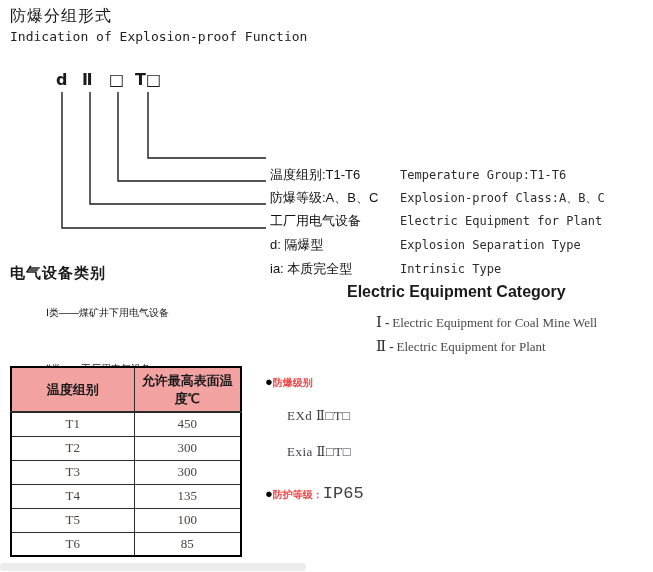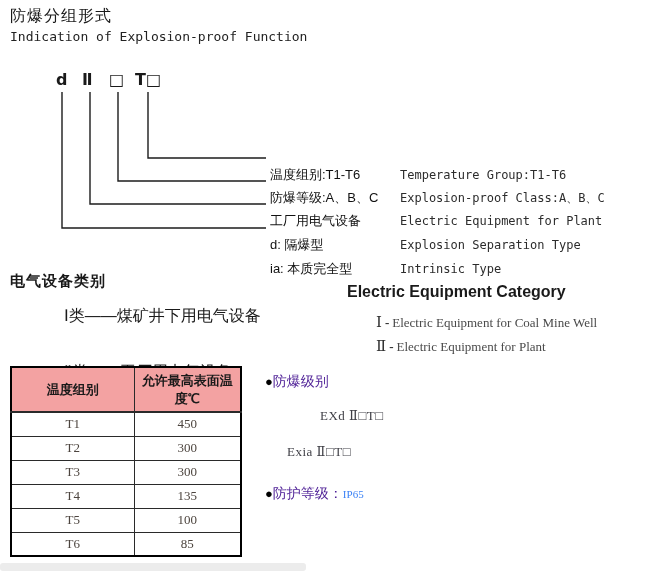--- a/index.html
+++ b/index.html
@@ -28,22 +28,22 @@
   .lines-svg { left: 0; top: 0; width: 653px; height: 572px; pointer-events: none; }
 
   
   .legend-row { height: 18px; line-height: 18px; white-space: nowrap; margin-top: 16px; }
   .legend-cn { left: 270px; font-size: 13px; color: #111; }
   .legend-en { left: 400px; font-size: 12px; font-family: "DejaVu Sans Mono", monospace; color: #2c2c2c; }
   .lr0 { top: 150px; } .lr1 { top: 173px; } .lr2 { top: 196px; }
   .lr3 { top: 220px; } .lr4 { top: 244px; }
 
   
-  .cat-cn-heading { left: 10px; top: 272px; font-size: 15px; font-weight: bold; letter-spacing: 1px; }
-  .cat-cn-item { left: 64px; font-size: 16px; white-space: nowrap; }
+  .cat-cn-heading { left: 10px; top: 264px; font-size: 15px; font-weight: bold; letter-spacing: 1px; }
+  .cat-cn-item { left: 46px; font-size: 10px; white-space: nowrap; }
   .cci0 { top: 306px; } .cci1 { top: 330px; margin-top: 32px; }
 
   
   .cat-en-heading { left: 347px; top: 283px; font-size: 16px; font-weight: bold; }
   .cat-en-item { left: 376px; font-size: 13px; font-family: "Liberation Serif", "DejaVu Serif", serif; color: #4a4a4a; white-space: nowrap; }
   .cei0 { top: 313px; } .cei1 { top: 337px; }
   .cat-en-item .numeral { font-size: 15px; color: #2e2e2e; }
   .cat-en-item .dash { font-weight: bold; color: #2e2e2e; padding: 0 3px; }
 
   
@@ -61,27 +61,27 @@
   td {
     height: 24px; font-size: 13px;
     font-family: "Liberation Serif", "DejaVu Serif", serif;
     color: #4c443e;
   }
   .temp-table-wrap table { border: 2px solid #000000; }
 
   
   .spec-line { white-space: nowrap; }
   .bullet { font-size: 13px; color: #000; }
-  .spec-cn { font-size: 14px; font-weight: normal; color: #4c1d95; }
+  .spec-cn { font-size: 10px; font-weight: bold; color: #ef4444; }
   .spec-code { left: 287px; font-size: 13px; font-family: "Liberation Serif", "DejaVu Serif", serif; color: #3f3f46; letter-spacing: 0.5px; }
   .sl0 { left: 265px; top: 372px; }
-  .sc0 { top: 408px; margin-left: 33px; }
+  .sc0 { top: 408px; }
   .sc1 { top: 444px; }
   .sl1 { left: 265px; top: 484px; }
-  .spec-value { font-family: Liberation Serif, serif; font-weight: normal; font-size: 11px; color: #3b82f6; }
+  .spec-value { font-family: Liberation Mono, monospace; font-weight: normal; font-size: 17px; color: #404040; }
 
   
   .footer-strip { left: 0; top: 563px; width: 306px; height: 8px; background: #ececec; border-radius: 3px; }
 </style>
 </head>
 <body>
 
 <div class="abs title-cn">防爆分组形式</div>
 <div class="abs title-en">Indication of Explosion-proof Function</div>
 

